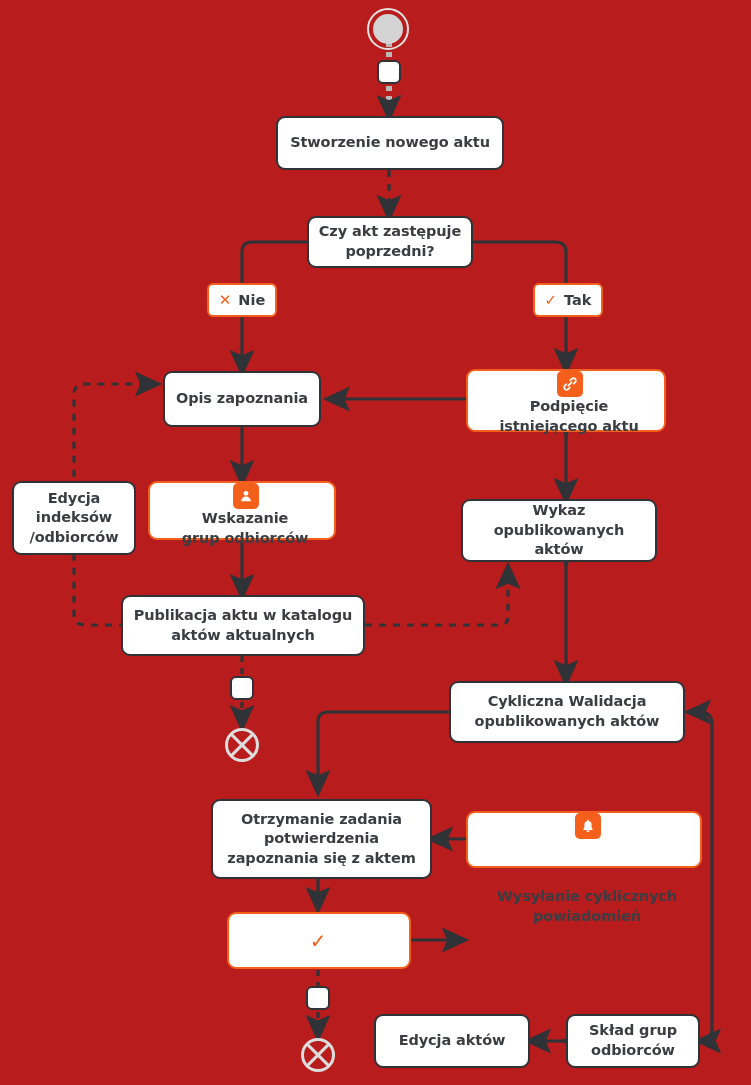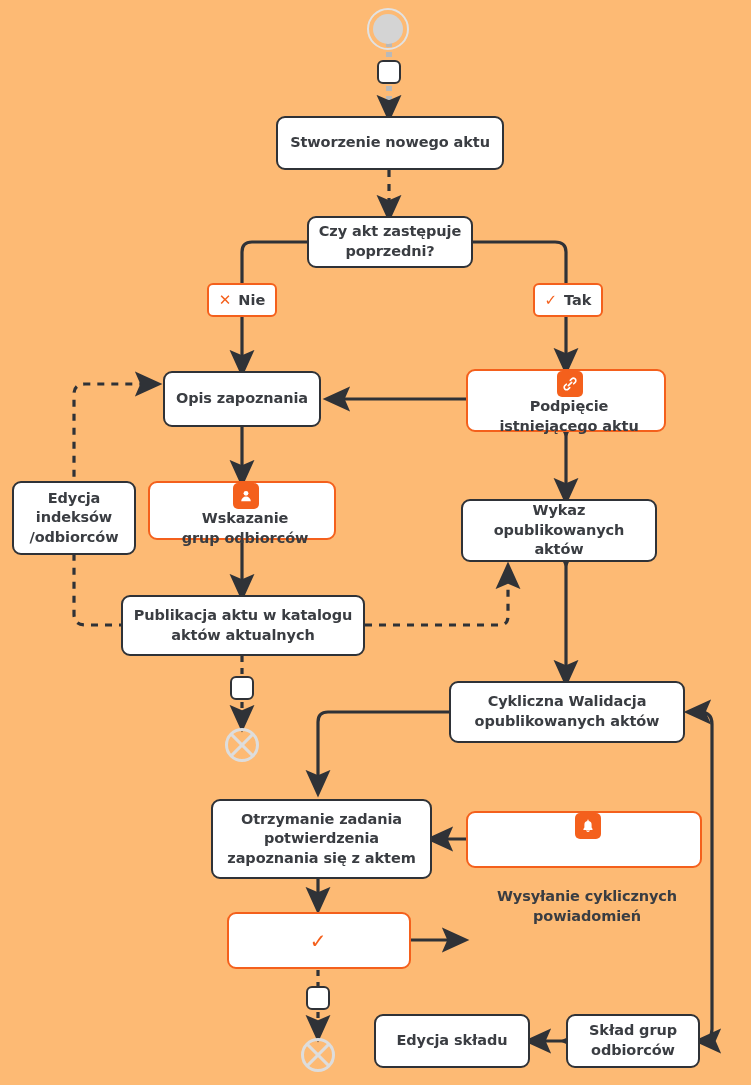--- a/index.html
+++ b/index.html
@@ -7,21 +7,21 @@
     padding: 0;
     background: #ffffff;
   }
   body {
     font-family: "DejaVu Sans", "Liberation Sans", sans-serif;
   }
   #canvas {
     position: relative;
     width: 751px;
     height: 1085px;
-    background: #fdba74;
+    background: #b91c1c;
     overflow: hidden;
   }
   #edges {
     position: absolute;
     left: 0;
     top: 0;
     width: 751px;
     height: 1085px;
     pointer-events: none;
   }
@@ -335,20 +335,20 @@
     </span>
     <span class="label">Wysyłanie cyklicznych<br>powiadomień</span>
   </div>
 
   <div class="node accent" style="left:227px; top:912px; width:184px; height:57px;">
     <span class="check-glyph">✓</span>
   </div>
 
 
   <div class="node" style="left:374px; top:1014px; width:156px; height:54px;">
-    <span class="label">Edycja składu</span>
+    <span class="label">Edycja aktów</span>
   </div>
 
   <div class="node" style="left:566px; top:1014px; width:134px; height:54px;">
     <span class="label">Skład grup<br>odbiorców</span>
   </div>
 
 </div>
 
 </body></html>

